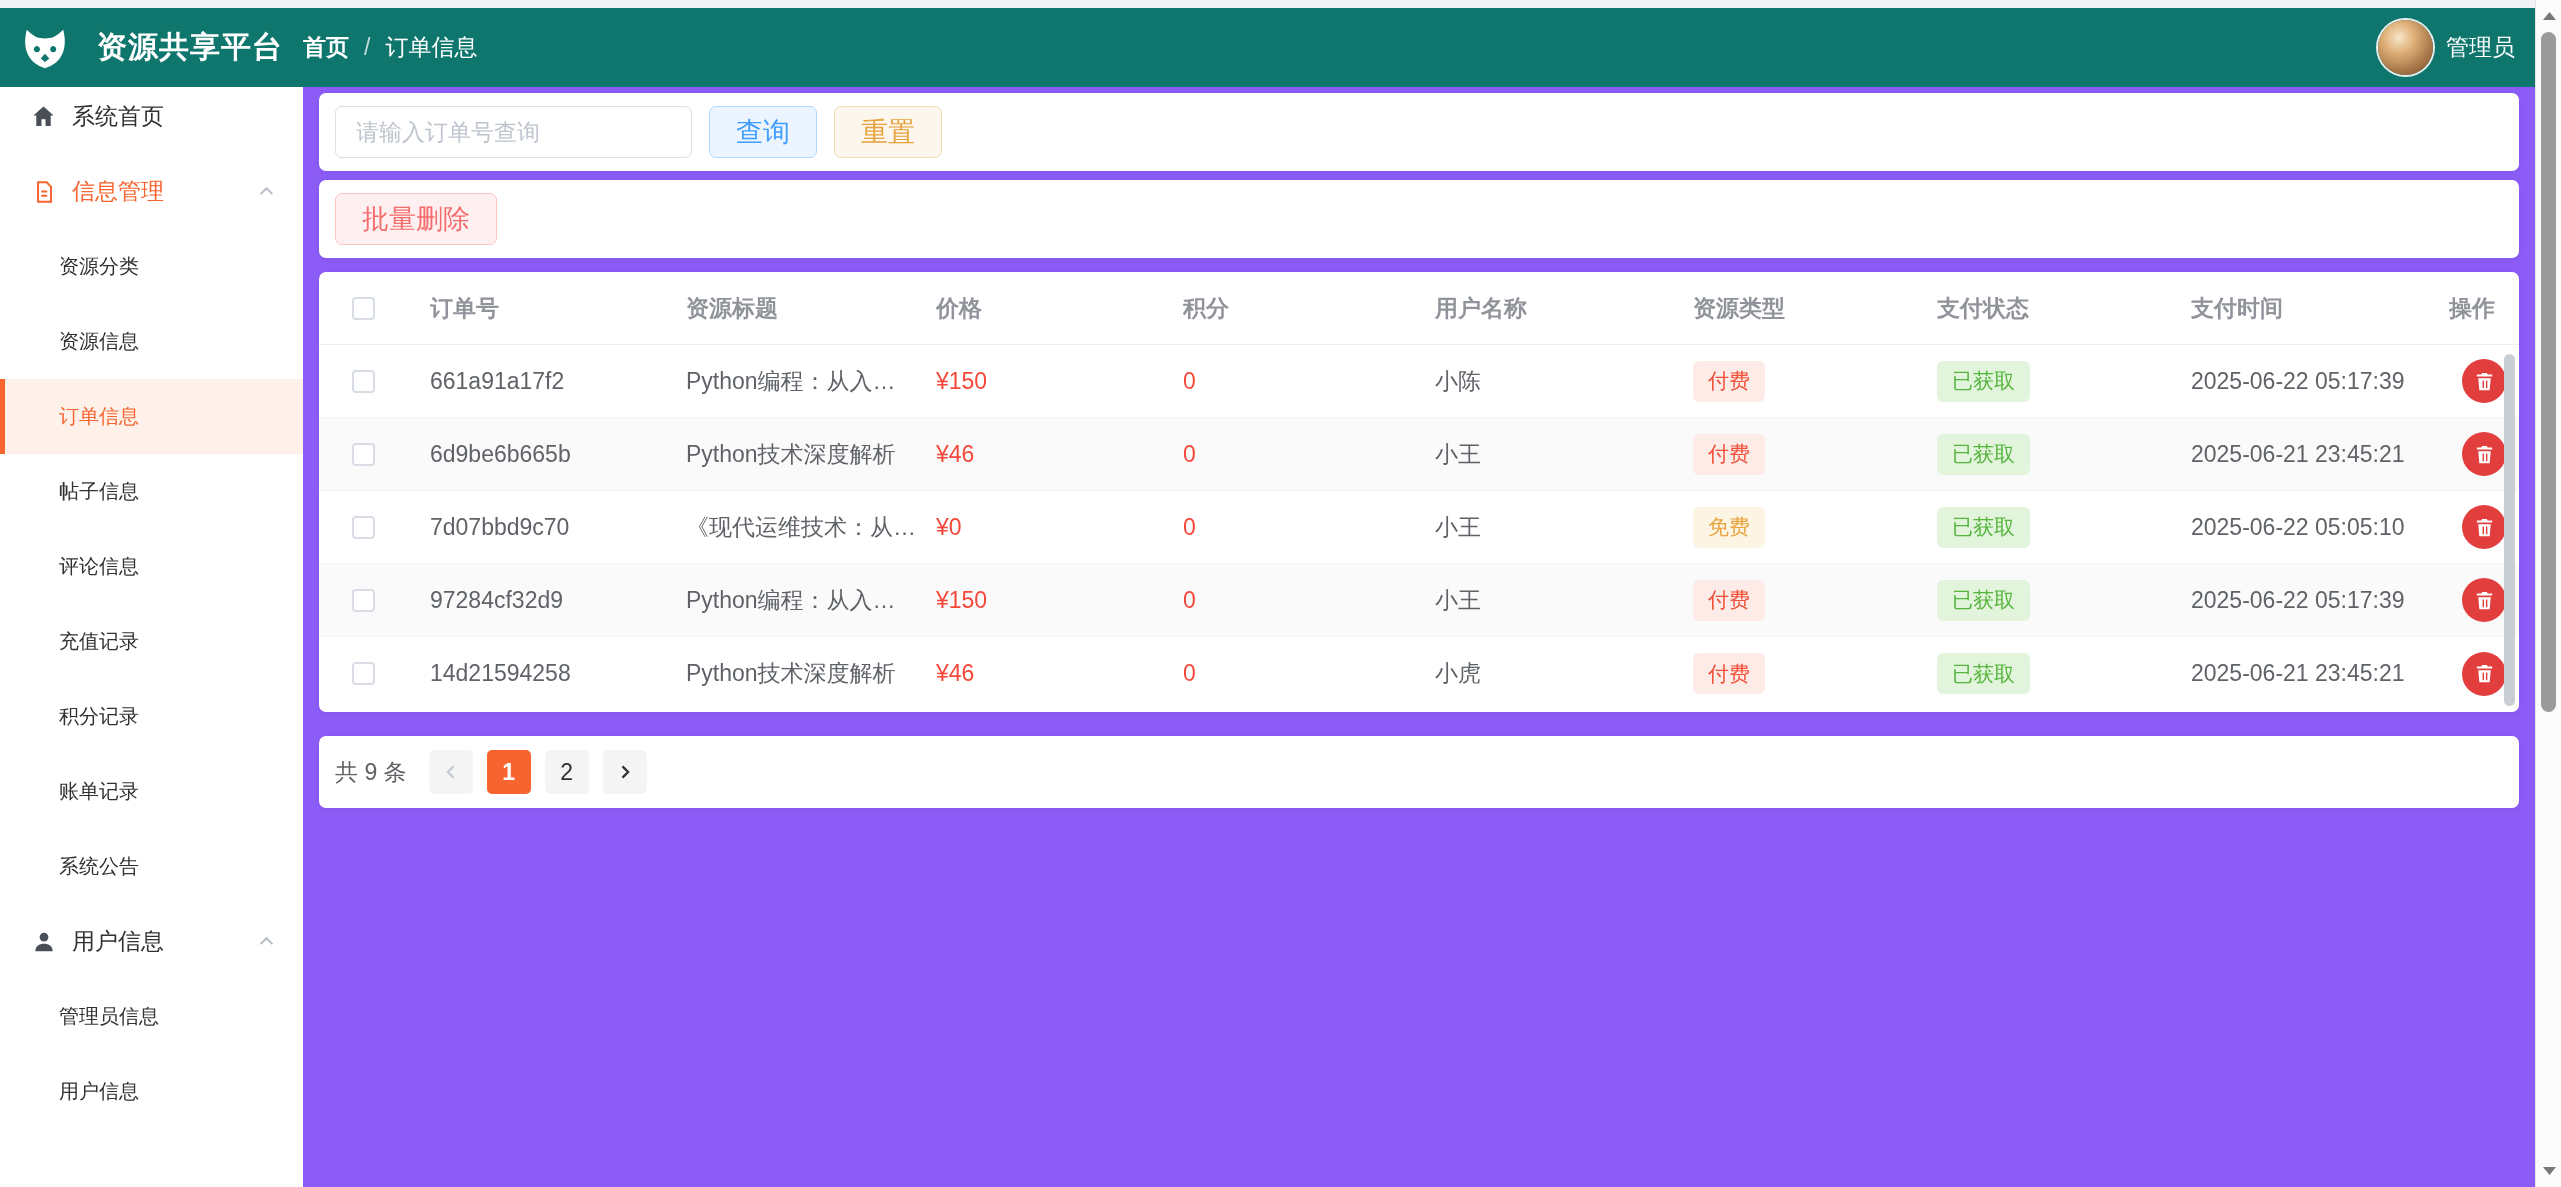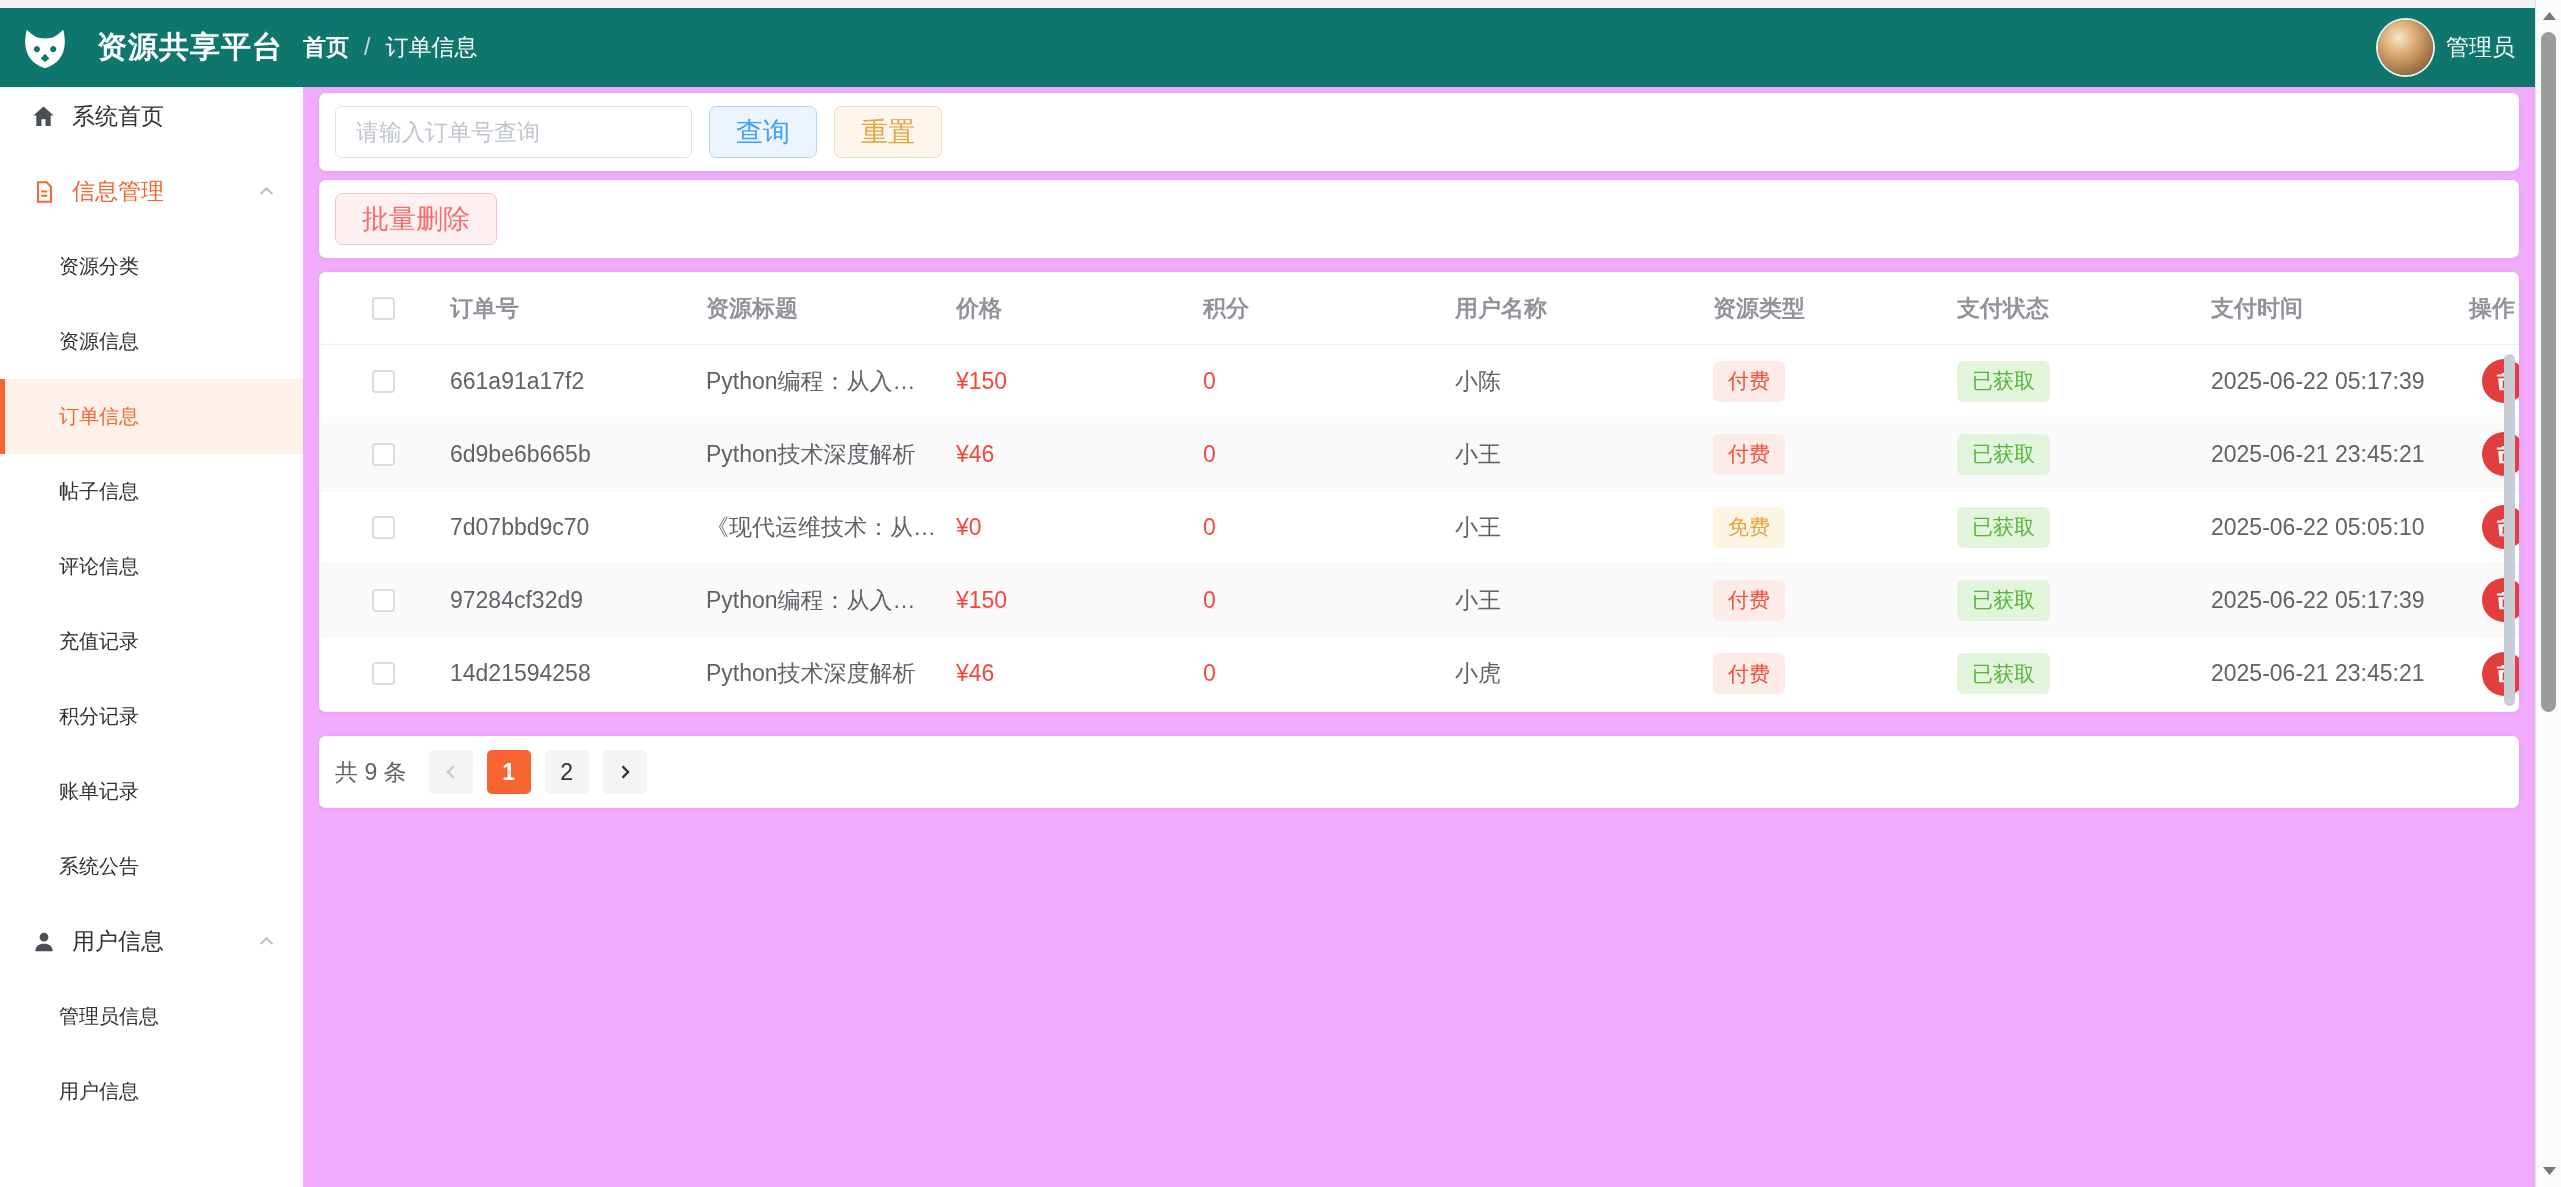--- a/index.html
+++ b/index.html
@@ -32,41 +32,41 @@
   .group-orange { color:#f7642f; }
   .chev { display:inline-flex; }
   .sub-item { height:75px; display:flex; align-items:center; padding-left:59px;
     font-size:20px; color:#303133; cursor:pointer; position:relative; }
   .sub-item.active { color:#f7642f; background:#fdf1ea; }
   .sub-item.active::before { content:""; position:absolute; left:0; top:0; bottom:0;
     width:5px; background:#f7642f; }
 
   
   .main { position:absolute; left:303px; top:79px; width:2232px; height:1108px;
-    padding:14px 16px 0 16px; background:#f0abfc; }
+    padding:14px 16px 0 16px; background:#8b5cf6; }
   .card { background:#fff; border-radius:7px; box-shadow:0 1px 5px rgba(0,0,0,.05); }
 
   .search-card { height:78px; display:flex; align-items:center; padding:0 16px; gap:17px; margin-bottom:9px; }
   .search-input { width:357px; height:52px; border:1px solid #dcdfe6; border-radius:7px;
     padding:0 20px; font-size:23px; color:#606266; outline:none; background:#fff;
     font-family:inherit; }
   .search-input::placeholder { color:#bfc5ce; }
   .btn { height:52px; padding:0 26px; border-radius:7px; font-size:27px; cursor:pointer;
     font-family:inherit; white-space:nowrap; }
   .btn-query { background:#ecf5ff; border:1px solid #b3d8ff; color:#409eff; }
   .btn-reset { background:#fdf6ec; border:1px solid #f5dab1; color:#e6a23c; }
 
   .toolbar-card { height:78px; display:flex; align-items:center; padding:0 16px; margin-bottom:14px; }
   .btn-batch { background:#fef0f0; border:1px solid #fbc4c4; color:#f56c6c; }
 
   
   .table-card { position:relative; overflow:hidden; margin-bottom:24px; padding-bottom:2px; }
   .thead, .trow { display:grid;
     grid-template-columns:111px 256px 250px 247px 252px 258px 244px 254px 258px 70px;
-    align-items:center; height:73px;padding-left:20px; }
+    align-items:center; height:73px; }
   .thead { color:#909399; font-weight:700; font-size:23px; border-bottom:1px solid #ebeef5; }
   .trow { font-size:23px; color:#5f6368; border-bottom:1px solid #f5f6f8; }
   .trow.striped { background:#fafafa; }
   .trow:last-child { border-bottom:none; }
   .cell { padding-right:12px; white-space:nowrap; overflow:hidden; }
   .c-check { display:flex; padding-left:33px; padding-right:0; }
   .checkbox { width:23px; height:23px; border:2px solid #d8dce3; border-radius:4px;
     background:#fff; display:inline-block; cursor:pointer; }
   .red { color:#f5483a; }
   .tag { display:inline-flex; align-items:center; height:41px; padding:0 15px;

